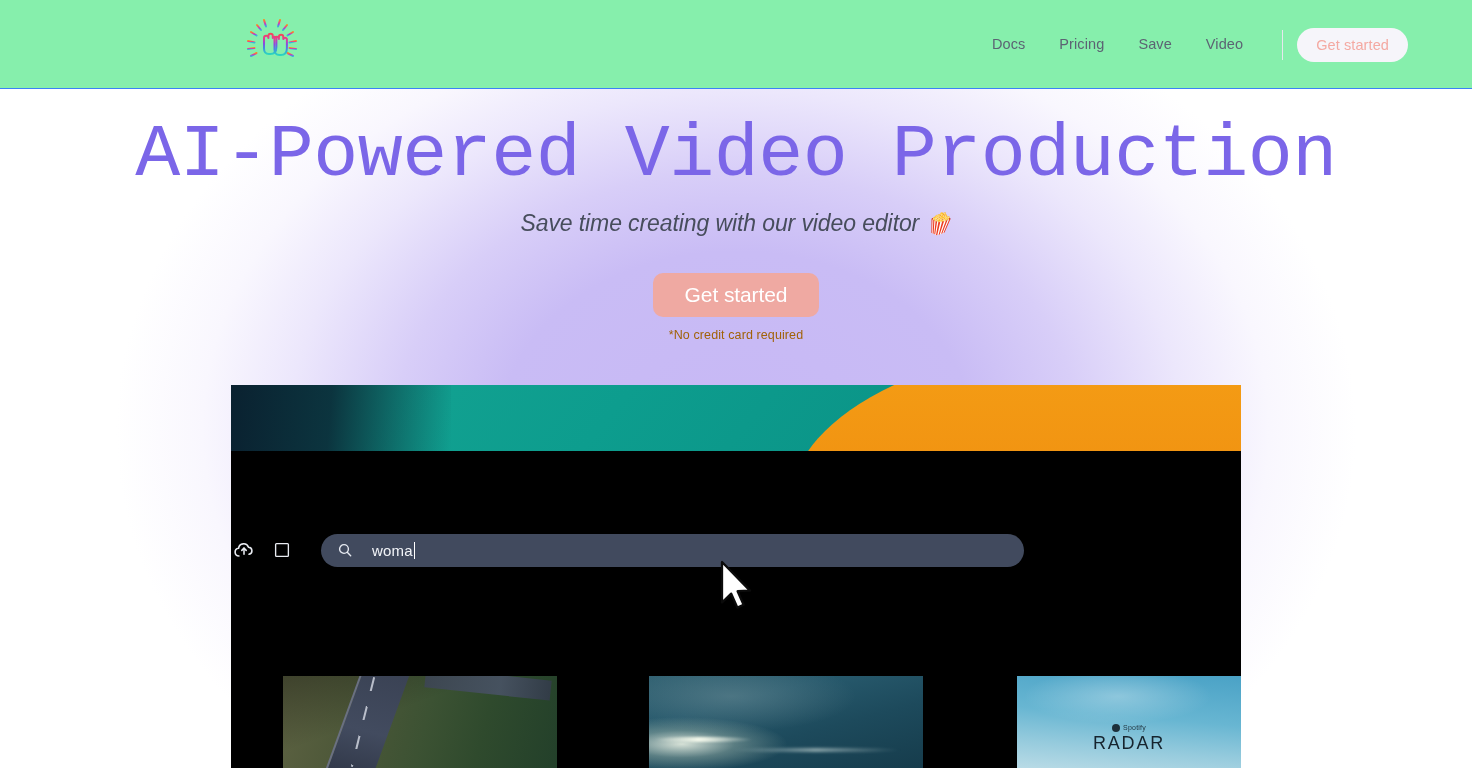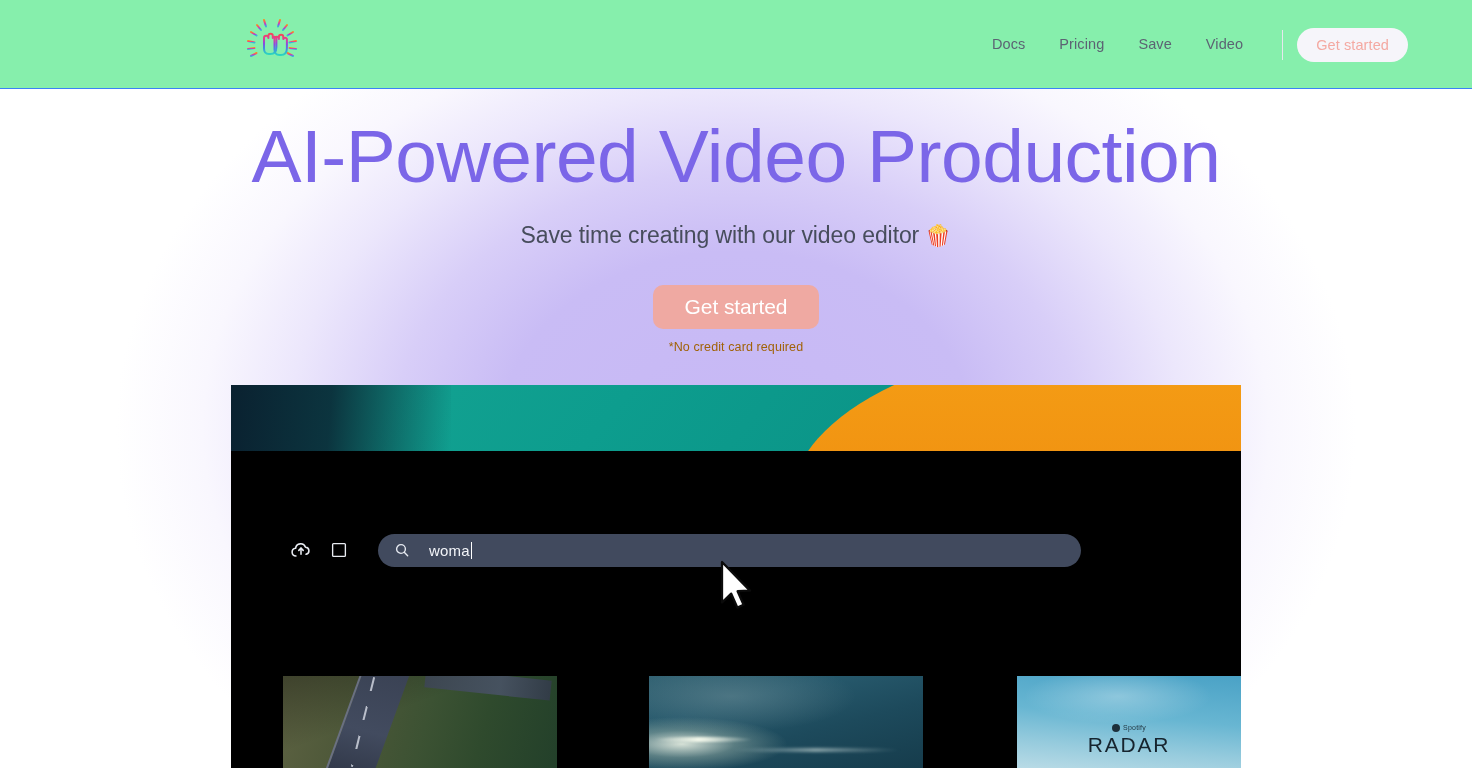--- a/index.html
+++ b/index.html
@@ -117,28 +117,30 @@
   }
 
   .hero-title {
     margin-top: 27px;
     font-size: 75px;
     line-height: 1.07;
     font-weight: 400;
     color: #7b66e8;
     letter-spacing: -0.5px;
     white-space: nowrap;
+    font-family: Liberation Mono, monospace;
   }
 
   .hero-subtitle {
-    margin-top: 26px;
+    margin-top: 14px;
     font-size: 23px;
     font-weight: 400;
     color: #474d5c;
     letter-spacing: -0.1px;
+    font-style: italic;
   }
   .popcorn { font-size: 21px; }
 
   .hero-cta {
     display: inline-flex;
     align-items: center;
     justify-content: center;
     margin-top: 36px;
     height: 44px;
     padding: 0 32px;
@@ -207,21 +209,20 @@
 
   
   .toolbar {
     position: absolute;
     left: 0;
     top: 140px;
     width: 1010px;
     height: 50px;
     display: flex;
     align-items: center;
-    padding-left: 57px;
   }
   .tb-icon {
     width: 26px;
     height: 26px;
     display: flex;
     align-items: center;
     justify-content: center;
     color: #e9ecf2;
     cursor: pointer;
     flex: none;
@@ -375,21 +376,21 @@
     opacity: 0.9;
   }
   .t3-spotify-dot {
     width: 8px; height: 8px;
     border-radius: 50%;
     background: #13212b;
     display: inline-block;
   }
   .t3-radar {
     margin-top: 1px;
-    font-size: 21px;
+    font-size: 18px;
     letter-spacing: 1.8px;
     color: #16242e;
     font-weight: 400;
   }
 </style>
 </head>
 <body>
 
 <div class="page">
 

